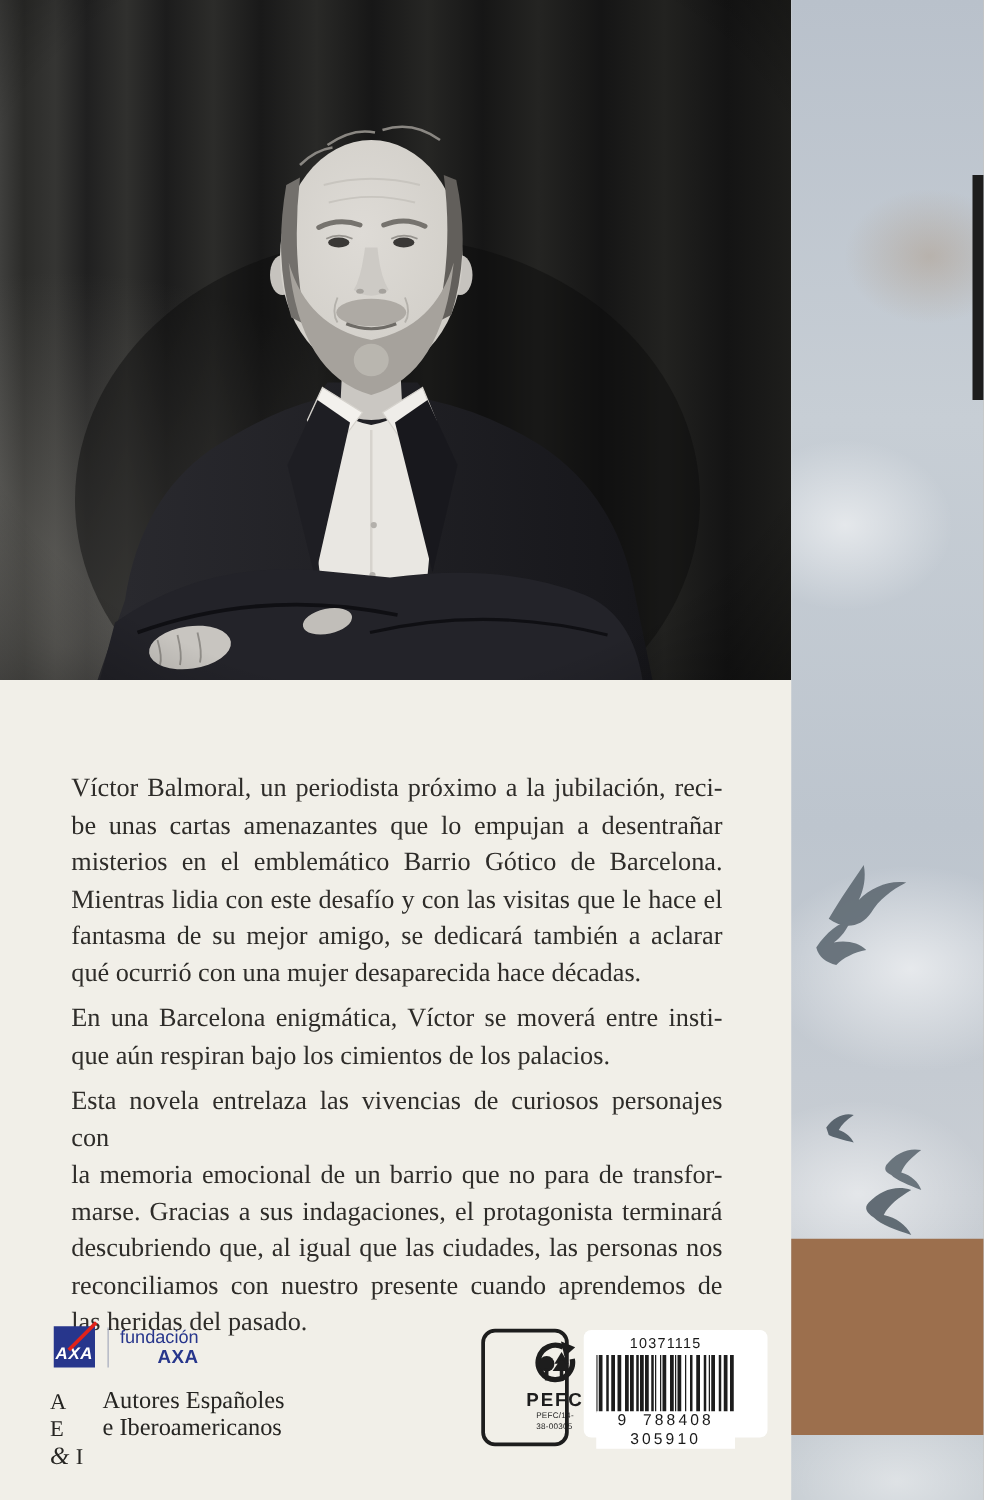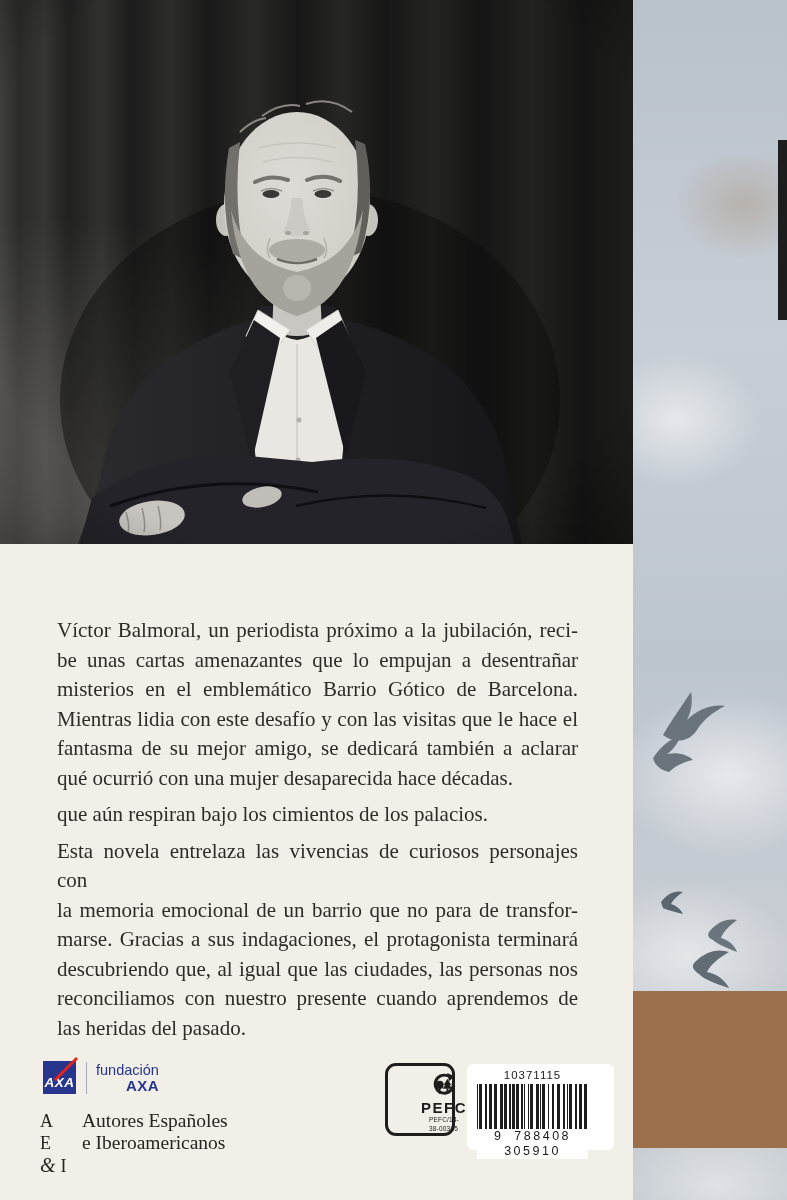--- a/index.html
+++ b/index.html
@@ -42,21 +42,21 @@
   .axa-found .f2{font-size:15px;font-weight:bold;letter-spacing:.4px;}
   .aei{position:absolute;left:40px;top:1110px;display:flex;color:var(--aei_ink,#262522);}
   .aei-in{width:42px;flex:0 0 auto;}
   .aei-in .l1{font-size:18px;letter-spacing:5px;line-height:22px;}
   .aei-in .l2{font-size:18px;line-height:22px;}
   .aei-in .amp{font-style:italic;font-size:20px;}
   .aei-in .ini-i{margin-left:5px;}
   .aei-name{font-size:19.5px;line-height:22px;}
   
   .pefc{
-    position:absolute;left:385px;top:1063px;width:70px;height:73px;box-sizing:border-box;
+    position:absolute;left:385px;top:1063px;width:70px;height:94px;box-sizing:border-box;
     border:3.5px solid var(--bar_black,#1d1d1d);border-radius:11px;
     display:flex;flex-direction:column;align-items:center;justify-content:flex-start;
     padding-top:7px;color:var(--bar_black,#1d1d1d);padding-left:48px;
   }
   .pefc-label{font-family:"Liberation Sans",sans-serif;font-weight:bold;font-size:15px;letter-spacing:1.5px;line-height:15px;margin-top:2px;}
   .pefc-code{font-family:"Liberation Sans",sans-serif;font-size:6.5px;letter-spacing:.2px;line-height:9px;}
   
   .barcode{
     position:absolute;left:467px;top:1064px;width:147px;height:86px;box-sizing:border-box;
     background:var(--label_white,#fff);border-radius:6px;padding:5px 26px 0 10px;
@@ -185,20 +185,21 @@
   <div class="description">
       <div class="para">
         <div class="line">Víctor Balmoral, un periodista próximo a la jubilación, reci-</div>
         <div class="line">be unas cartas amenazantes que lo empujan a desentrañar</div>
         <div class="line">misterios en el emblemático Barrio Gótico de Barcelona.</div>
         <div class="line">Mientras lidia con este desafío y con las visitas que le hace el</div>
         <div class="line">fantasma de su mejor amigo, se dedicará también a aclarar</div>
         <div class="line last">qué ocurrió con una mujer desaparecida hace décadas.</div>
       </div>
       <div class="para">
+        <div class="line">En una Barcelona enigmática, Víctor se moverá entre insti-</div>
         <div class="line last">que aún respiran bajo los cimientos de los palacios.</div>
       </div>
       <div class="para">
         <div class="line">Esta novela entrelaza las vivencias de curiosos personajes con</div>
         <div class="line">la memoria emocional de un barrio que no para de transfor-</div>
         <div class="line">marse. Gracias a sus indagaciones, el protagonista terminará</div>
         <div class="line">descubriendo que, al igual que las ciudades, las personas nos</div>
         <div class="line">reconciliamos con nuestro presente cuando aprendemos de</div>
         <div class="line last">las heridas del pasado.</div>
       </div>

